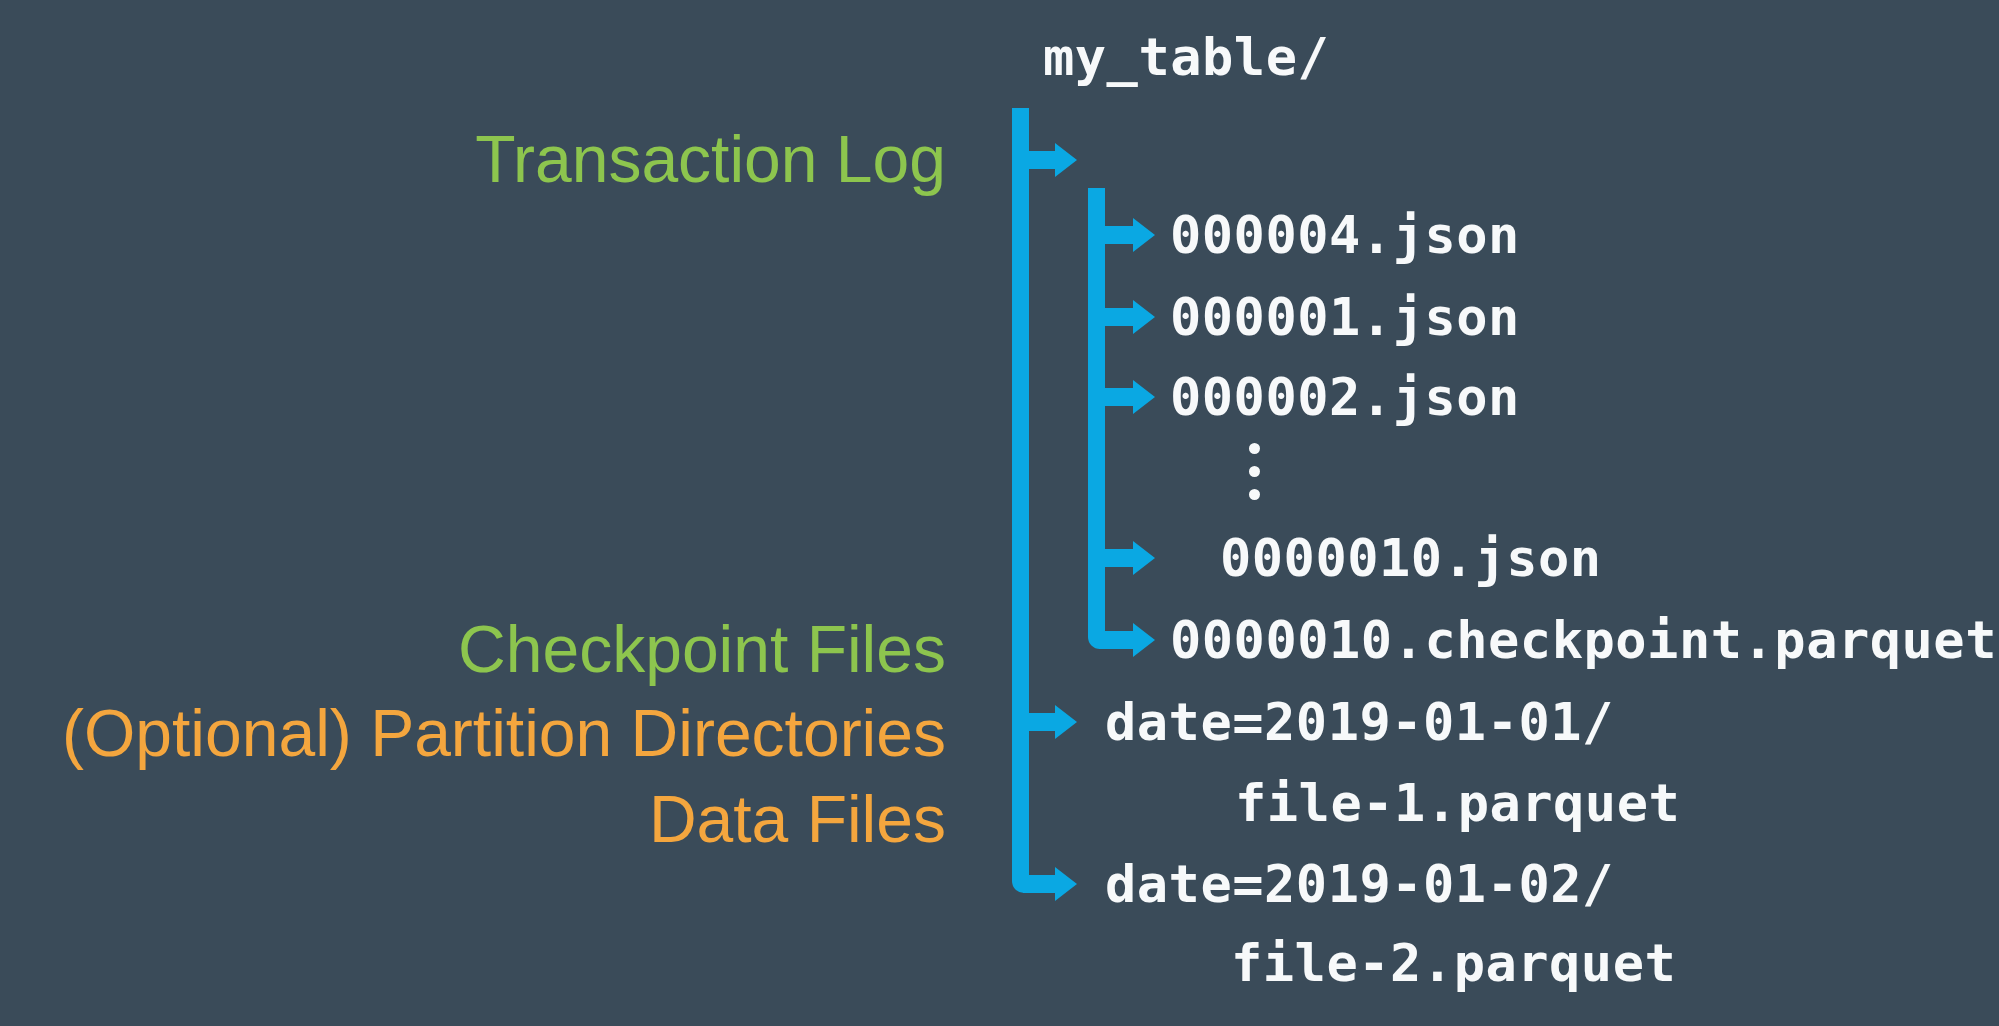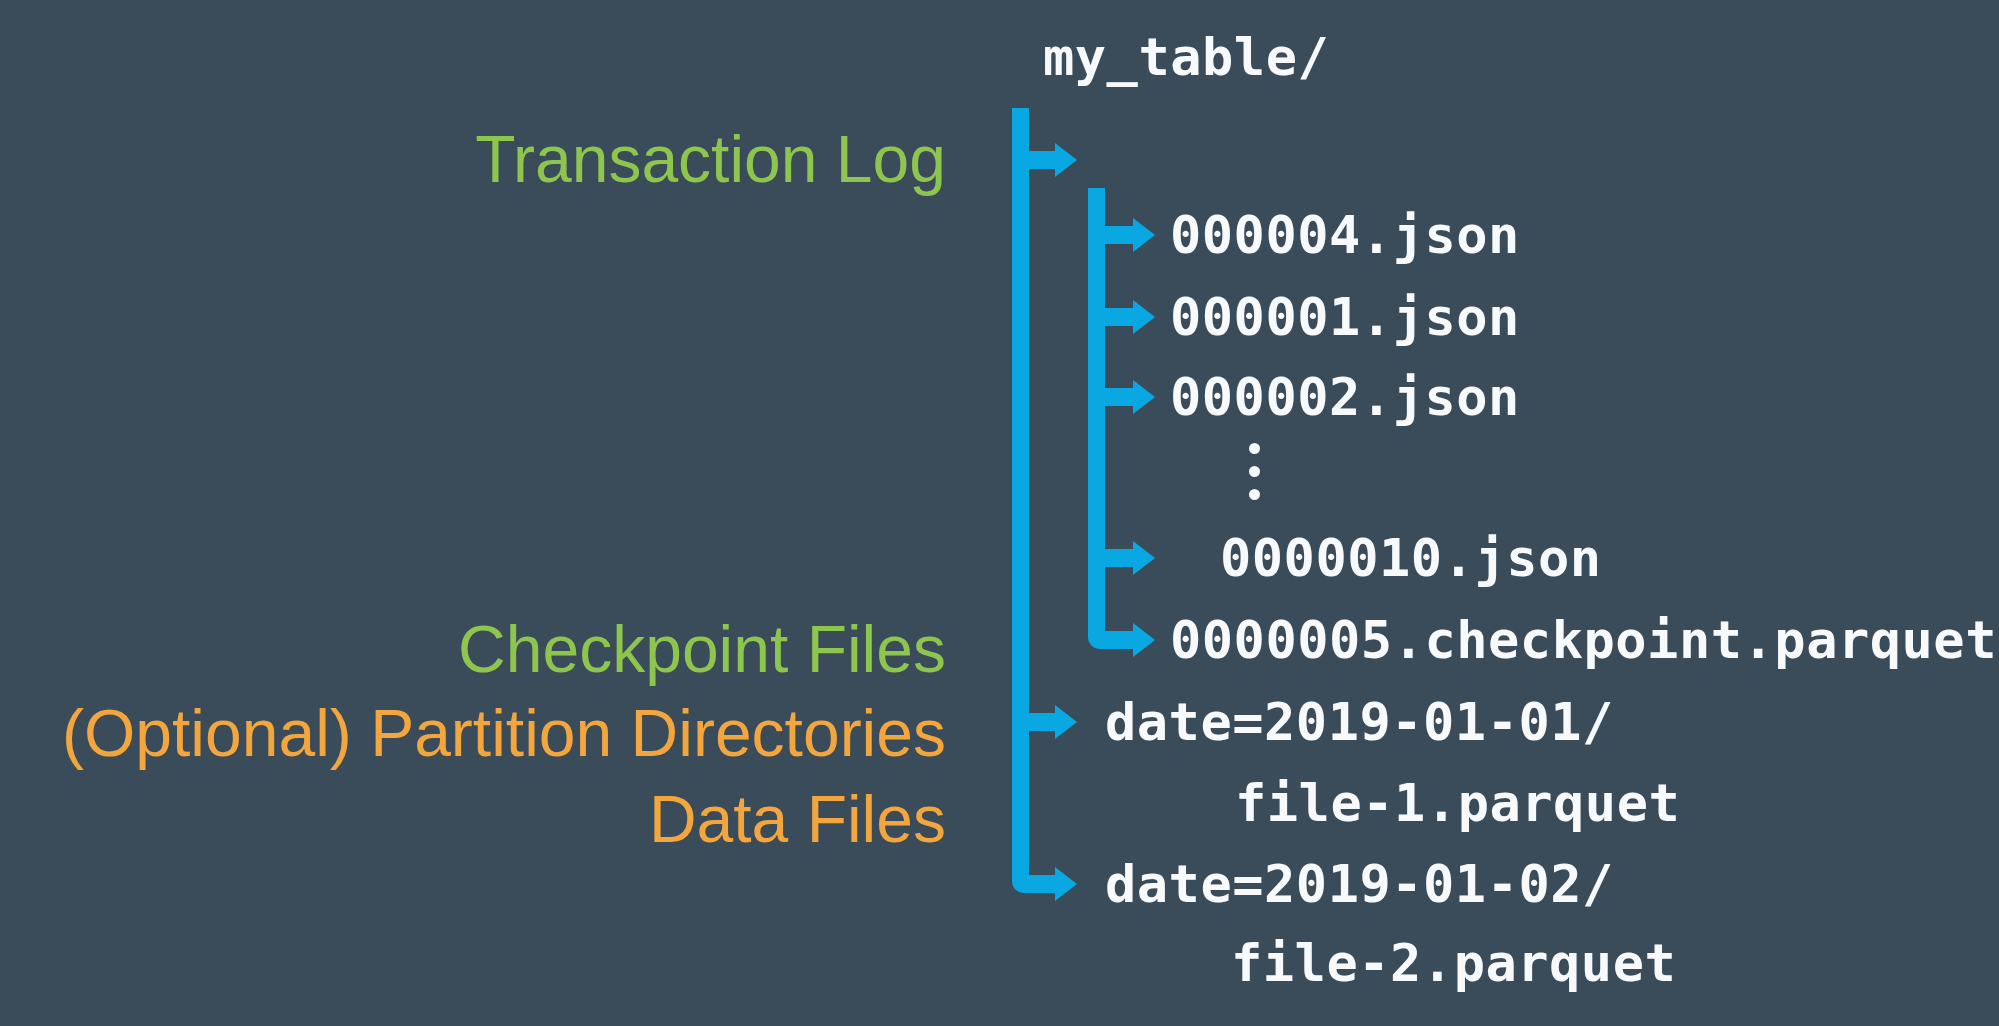--- a/index.html
+++ b/index.html
@@ -115,19 +115,19 @@
   <div class="mono" style="left:1170px;top:287px">000001.json</div>
   <div class="mono" style="left:1170px;top:367px">000002.json</div>
 
   <div class="dots">
       <i></i>
       <i></i>
       <i></i>
     </div>
 
   <div class="mono" style="left:1220px;top:528px">0000010.json</div>
-  <div class="mono" style="left:1170px;top:610px">0000005.checkpoint.parquet</div>
+  <div class="mono" style="left:1170px;top:610px">0000010.checkpoint.parquet</div>
   <div class="mono" style="left:1105px;top:692px">date=2019-01-01/</div>
   <div class="mono" style="left:1235px;top:773px">file-1.parquet</div>
   <div class="mono" style="left:1105px;top:854px">date=2019-01-02/</div>
   <div class="mono" style="left:1231px;top:933px">file-2.parquet</div>
 
 </div>
 
 </body></html>

